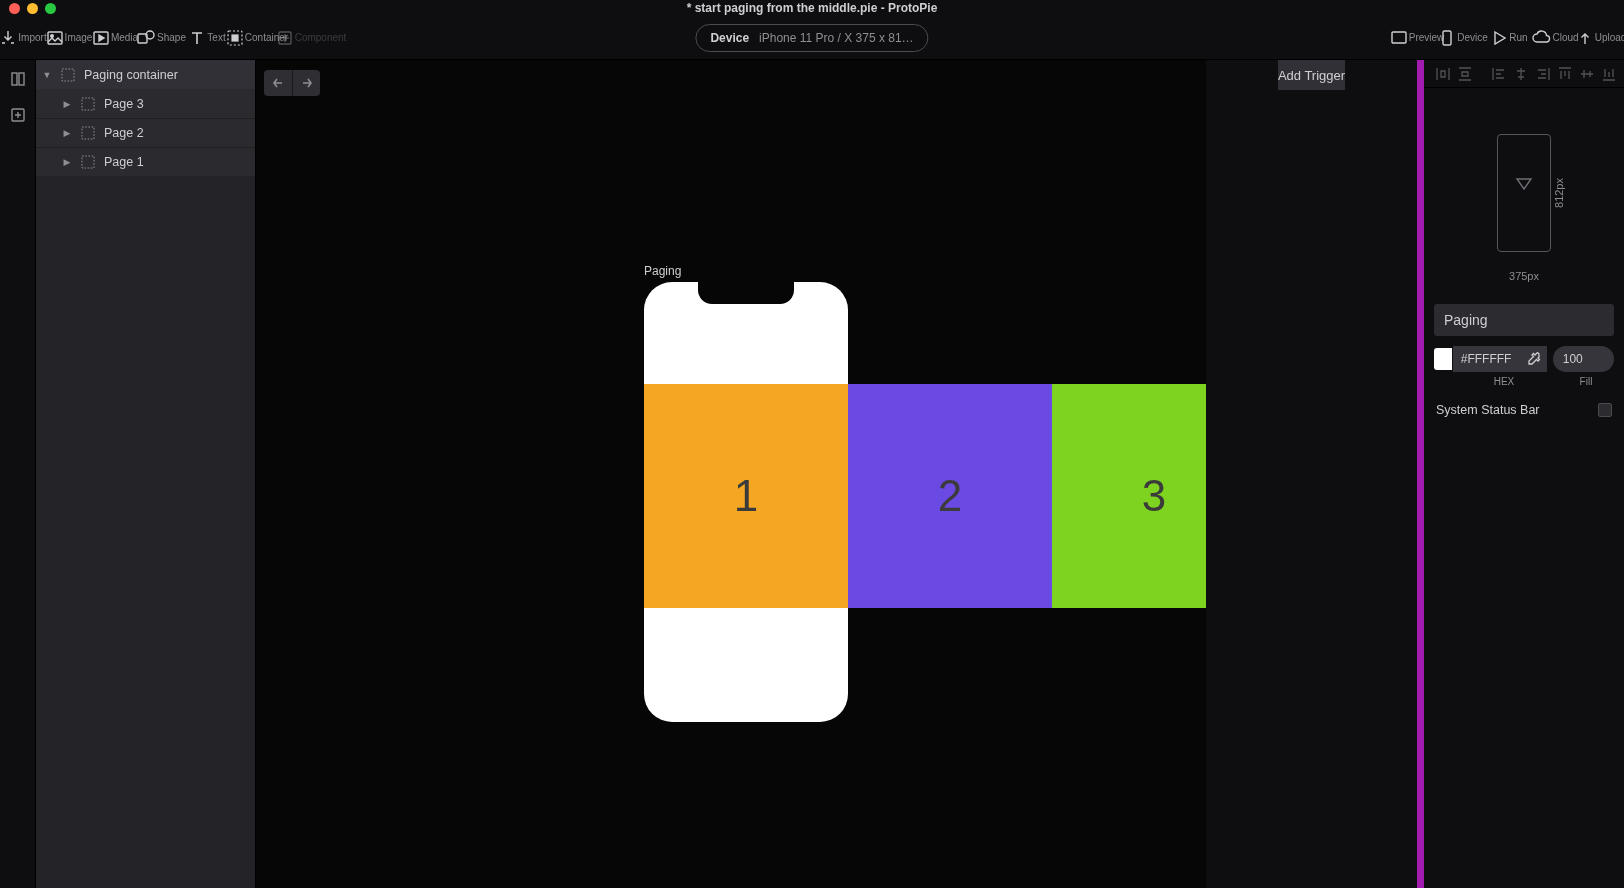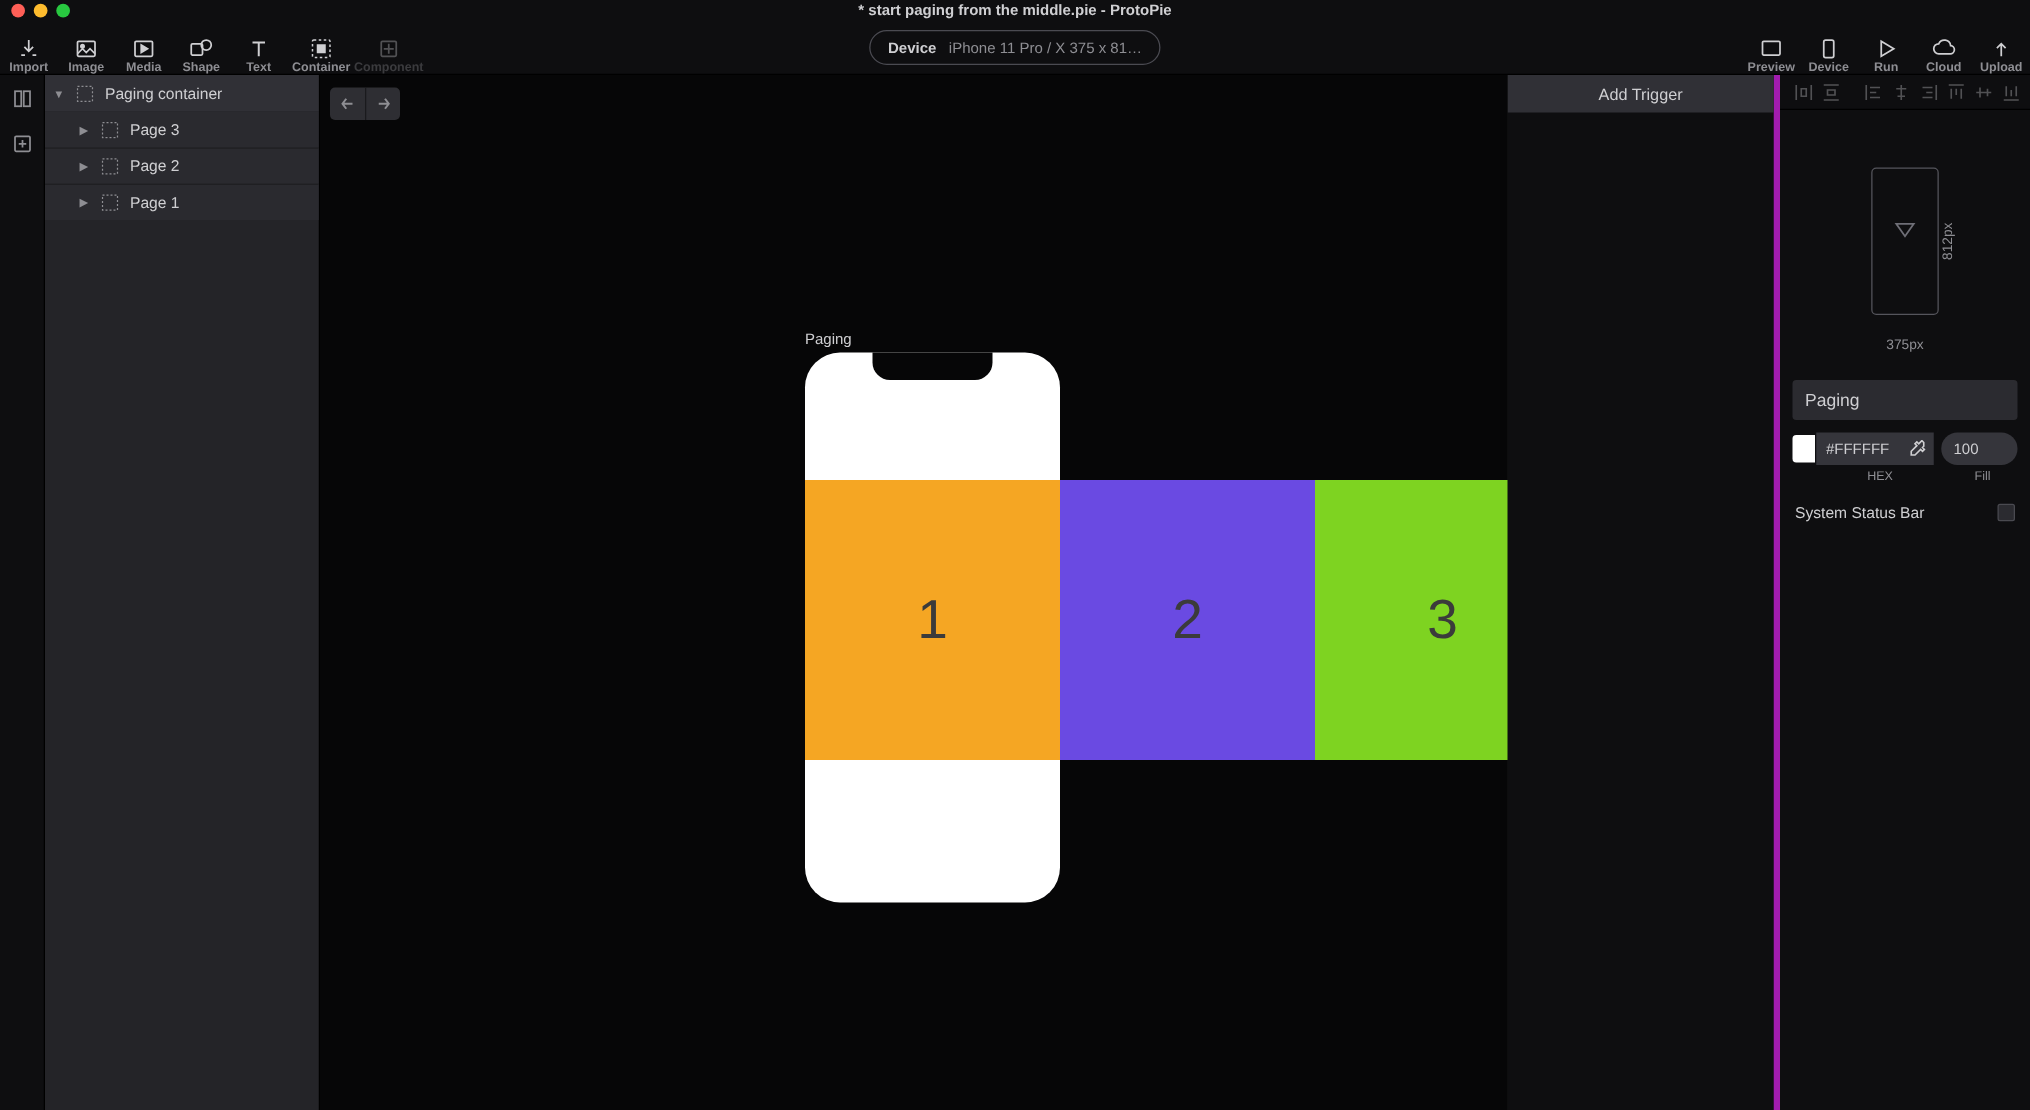--- a/index.html
+++ b/index.html
@@ -23,21 +23,21 @@
   .traffic{display:flex;gap:7px;padding-left:9px;}
   .dot{width:11px;height:11px;border-radius:50%;}
   .dot.red{background:#FF5F57;}
   .dot.yellow{background:#FEBC2E;}
   .dot.green{background:#28C840;}
   .title{position:absolute;left:50%;transform:translateX(-50%);font-size:12px;color:var(--text);font-weight:600;}
 
   
   .toolbar{height:44px;display:flex;align-items:center;background:var(--bg-darker);border-bottom:1px solid #000;position:relative;}
   .tool-group{display:flex;align-items:flex-start;}
-  .tool{display:flex;flex-direction:column;align-items:center;justify-content:flex-end;width:46px;height:44px;cursor:pointer;gap:1px;font-weight:bold;}
+  .tool{display:flex;flex-direction:row;align-items:center;justify-content:center;width:46px;height:44px;cursor:pointer;gap:1px;}
   .tool.wide{width:54px;}
   .tool .ico{height:18px;display:flex;align-items:center;justify-content:center;}
   .tool .lbl{font-size:10px;color:var(--text-dim);}
   .tool.disabled{opacity:.35;}
   .device-pill{position:absolute;left:50%;transform:translateX(-50%);height:28px;border:1px solid var(--accent);border-radius:14px;display:flex;align-items:center;padding:0 14px;gap:10px;font-size:12px;}
   .device-pill .lab{color:var(--text);font-weight:600;}
   .device-pill .val{color:var(--text-dim);}
   .toolbar-right{margin-left:auto;display:flex;}
 
   
@@ -61,21 +61,21 @@
   .canvas-nav{position:absolute;left:8px;top:10px;display:flex;background:var(--bg-row);border-radius:4px;overflow:hidden;}
   .navb{width:28px;height:26px;display:flex;align-items:center;justify-content:center;color:var(--text-dim);}
   .navb + .navb{border-left:1px solid #1a1a1d;}
   .scene-label{position:absolute;left:388px;top:204px;font-size:12px;color:var(--text);}
   .device-frame{position:absolute;left:388px;top:222px;width:204px;height:440px;background:#FFFFFF;border-radius:28px;}
   .notch{position:absolute;left:50%;top:0;transform:translateX(-50%);width:96px;height:22px;background:#060607;border-bottom-left-radius:14px;border-bottom-right-radius:14px;}
   .pages{position:absolute;left:388px;top:324px;display:flex;}
   .page{width:204px;height:224px;display:flex;align-items:center;justify-content:center;font-size:44px;color:#3b3b3b;}
 
   
-  .interactions{width:218px;background:var(--bg-darker);border-right:5px solid #a21caf;display:flex;flex-direction:column;}
+  .interactions{width:218px;background:var(--bg-darker);border-right:7px solid #a21caf;display:flex;flex-direction:column;align-items:center;}
   .addtrigger{height:30px;margin:0;display:flex;align-items:center;justify-content:center;background:#303036;color:var(--text);font-size:13px;}
 
   
   .inspector{width:200px;background:var(--bg-darker);display:flex;flex-direction:column;}
   .align-row{height:28px;display:flex;align-items:center;justify-content:flex-end;gap:4px;padding:0 6px;border-bottom:1px solid #000;}
   .align-ico{width:18px;height:18px;opacity:.35;}
   .align-row .sep{width:8px;}
   .thumb-wrap{height:210px;display:flex;align-items:center;justify-content:center;position:relative;}
   .thumb{width:54px;height:118px;border:1px solid #55555c;border-radius:4px;position:relative;}
   .thumb-arrow{position:absolute;left:50%;top:44%;transform:translate(-50%,-50%);}

